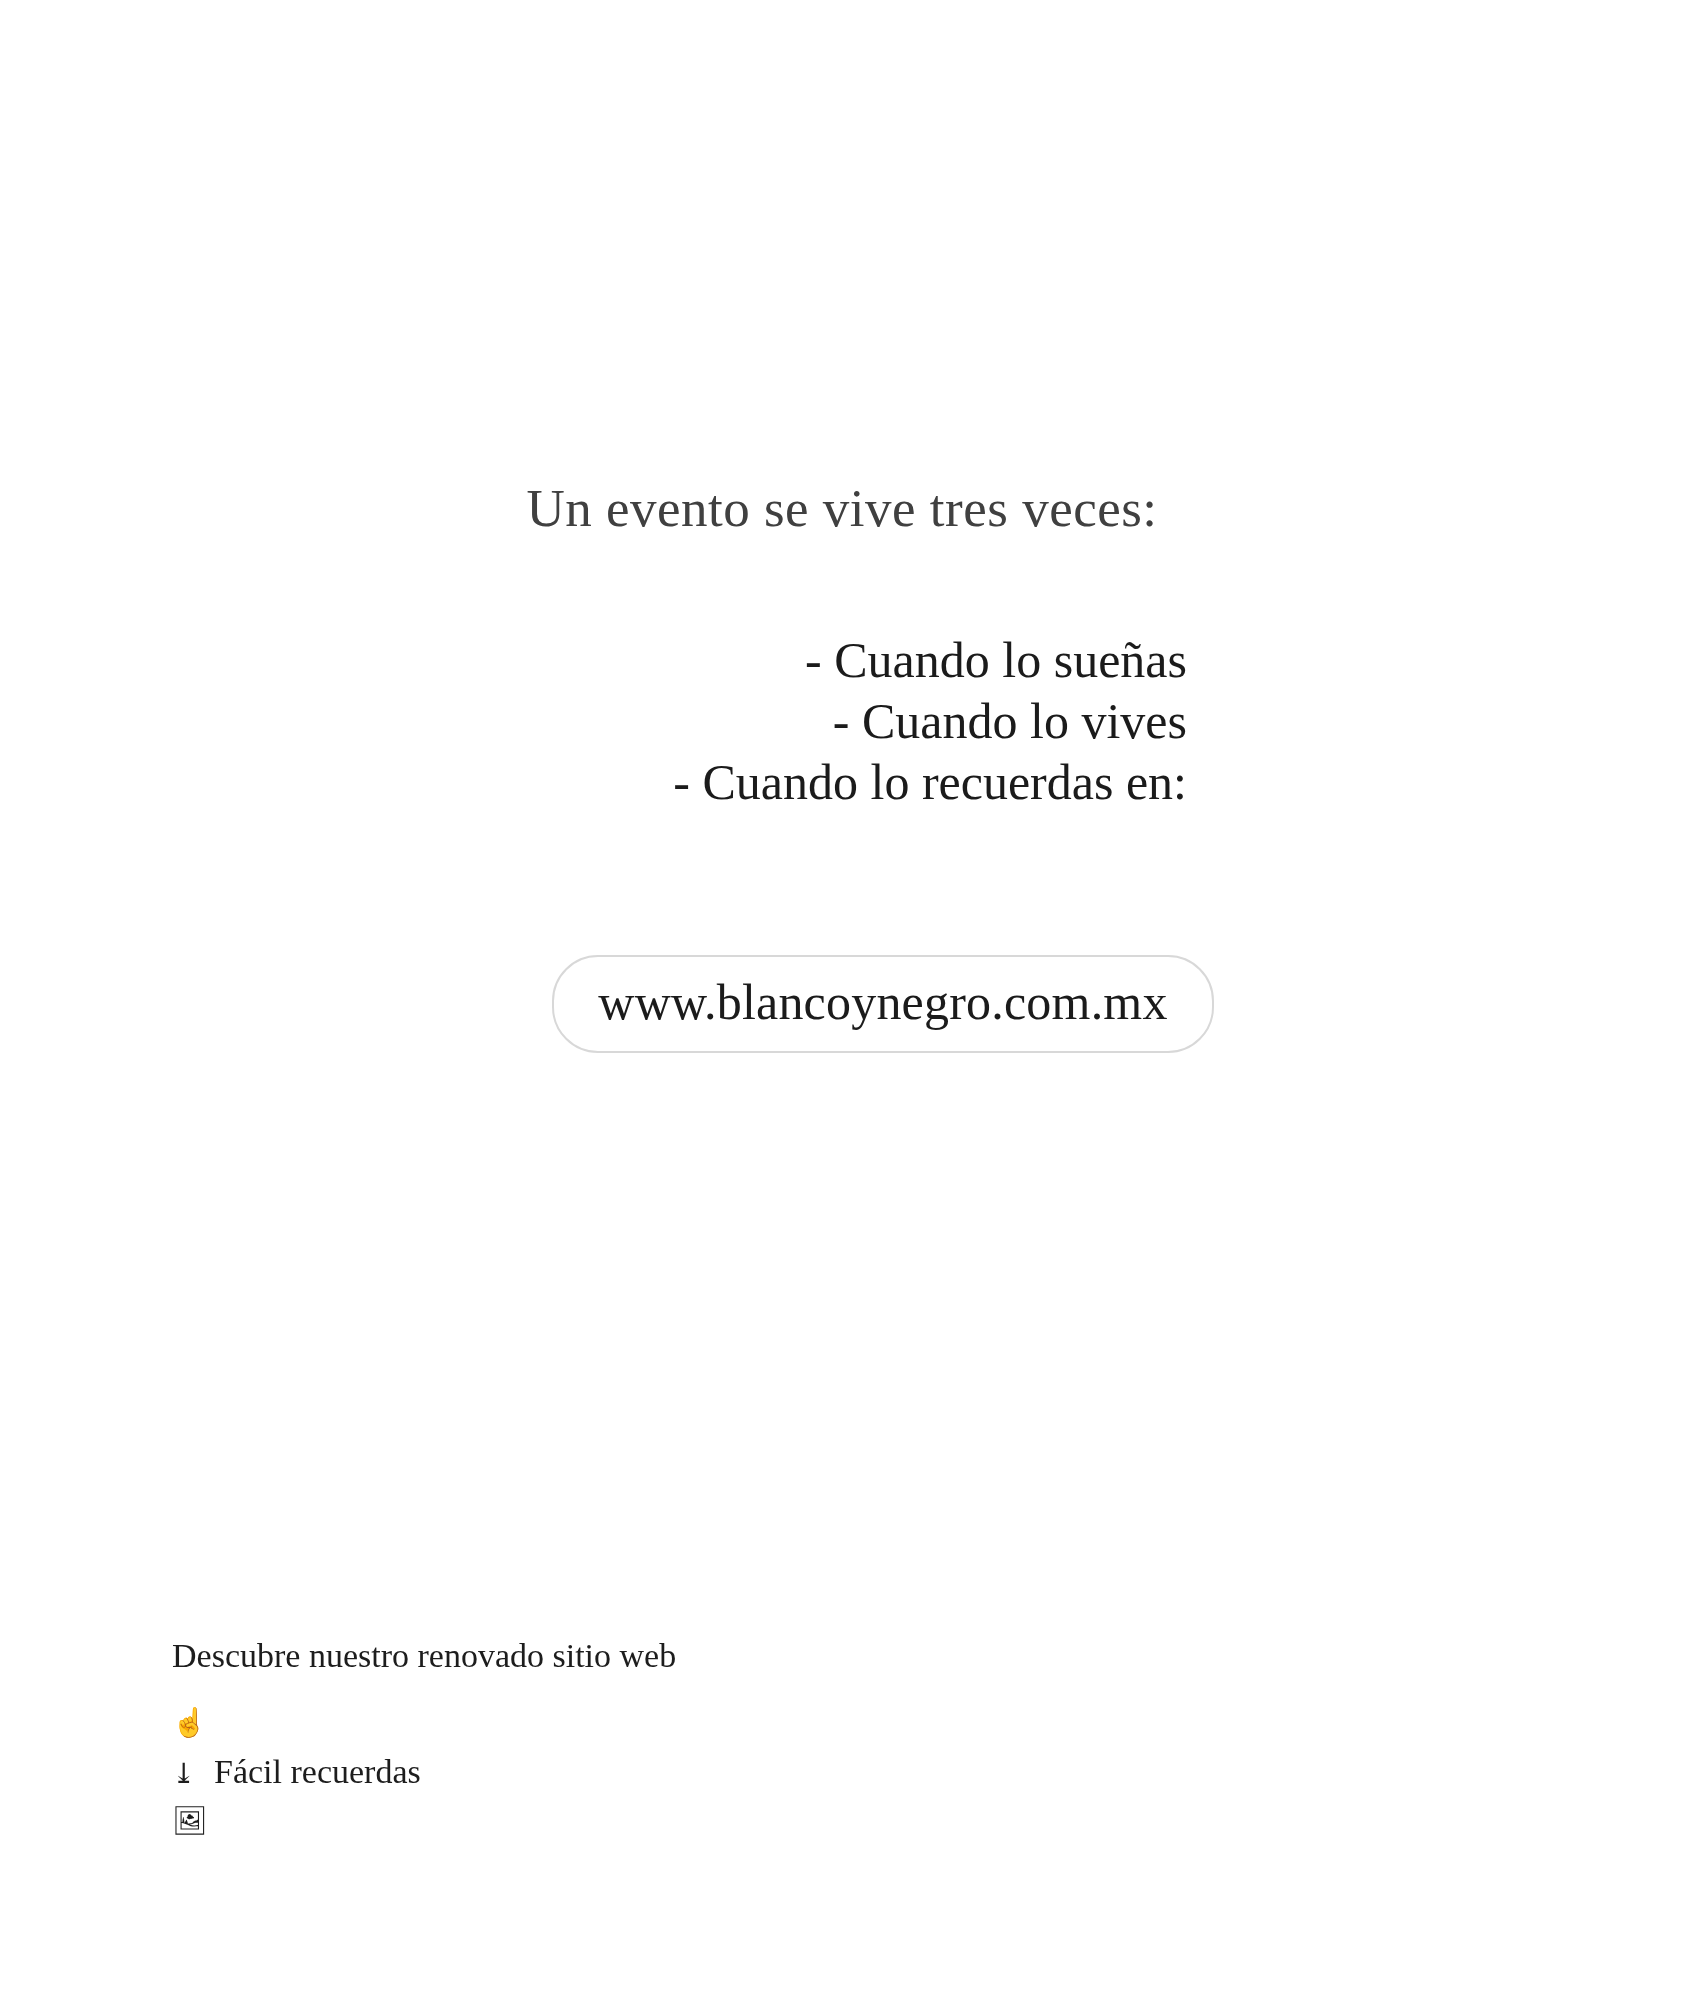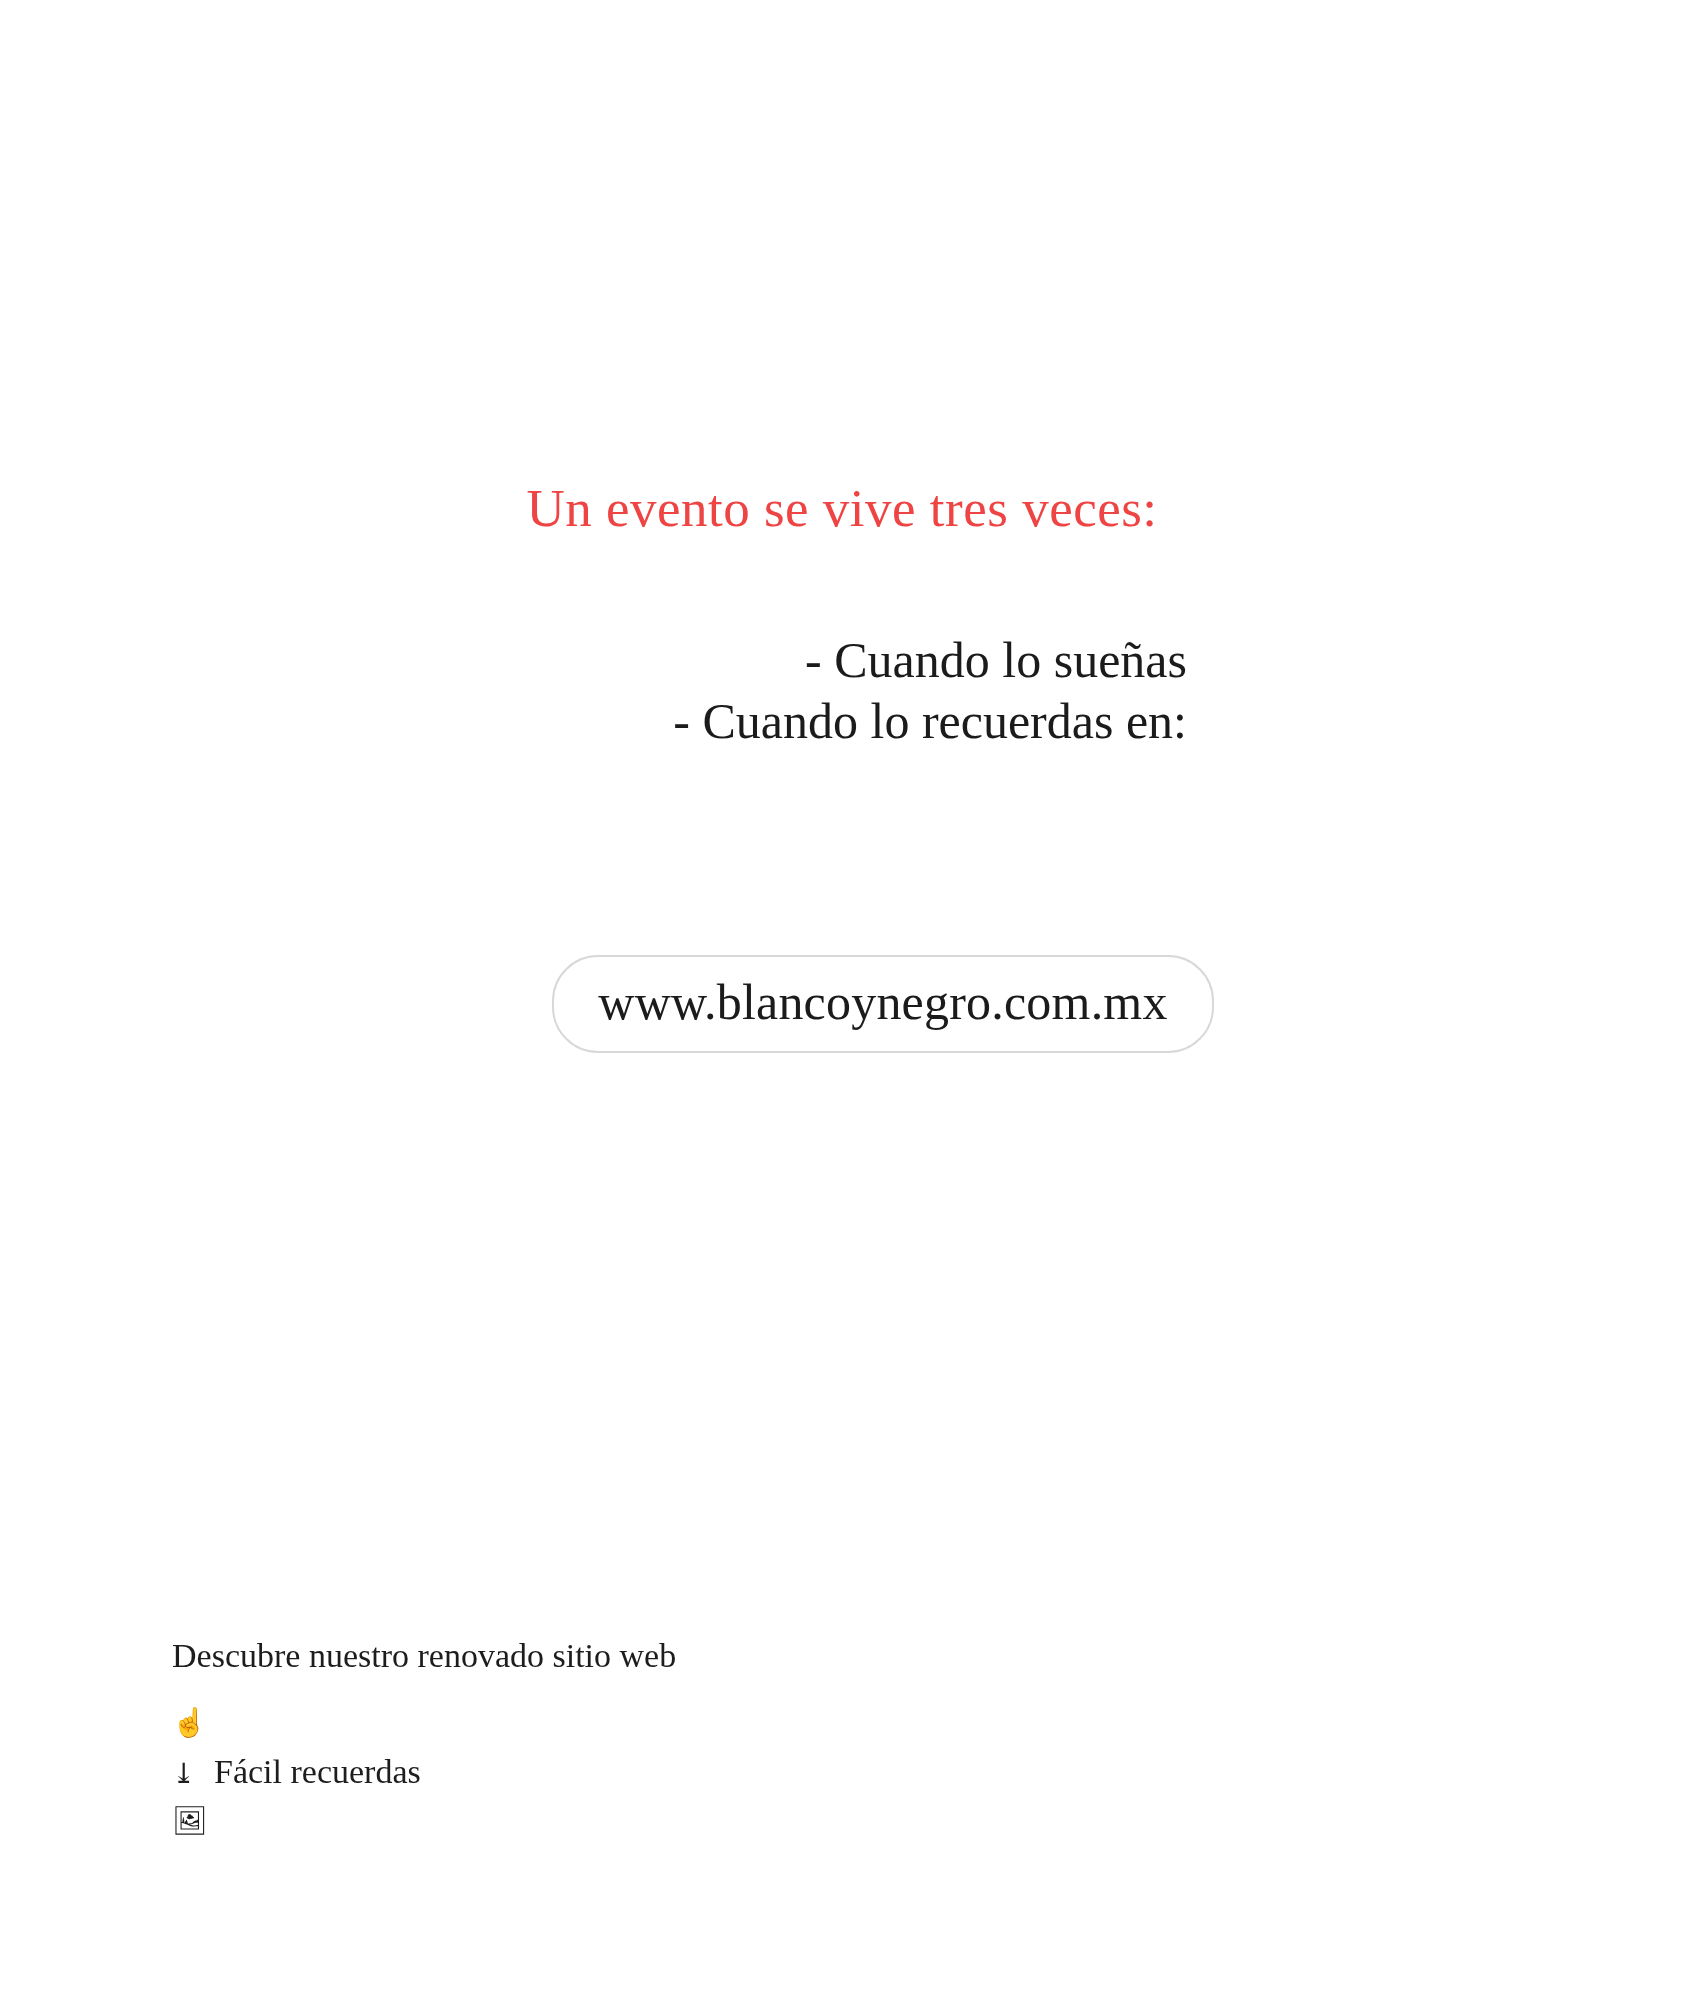--- a/index.html
+++ b/index.html
@@ -24,21 +24,21 @@
 
   
   .headline {
     position: absolute;
     top: 478px;
     left: 0;
     width: 100%;
     text-align: center;
     font-size: 53px;
     letter-spacing: 0.5px;
-    color: #ef4444;
+    color: #404040;
     white-space: nowrap;
   }
 
   .bullet-list {
     position: absolute;
     top: 630px;
     left: 0;
     width: 100%;
     display: flex;
     flex-direction: column;
@@ -115,20 +115,21 @@
 </head>
 <body>
 
 <div class="page">
 
   <div class="headline">Un evento se vive tres veces:</div>
 
   <div class="bullet-list">
     <div class="inner">
       <div class="bullet-line">- Cuando lo sueñas</div>
+      <div class="bullet-line">- Cuando lo vives</div>
       <div class="bullet-line">- Cuando lo recuerdas en:</div>
     </div>
   </div>
 
   <div class="url-wrap">
     <div class="url-pill">www.blancoynegro.com.mx</div>
   </div>
 
   <div class="footer">
     <div class="footer-title">Descubre nuestro renovado sitio web</div>

